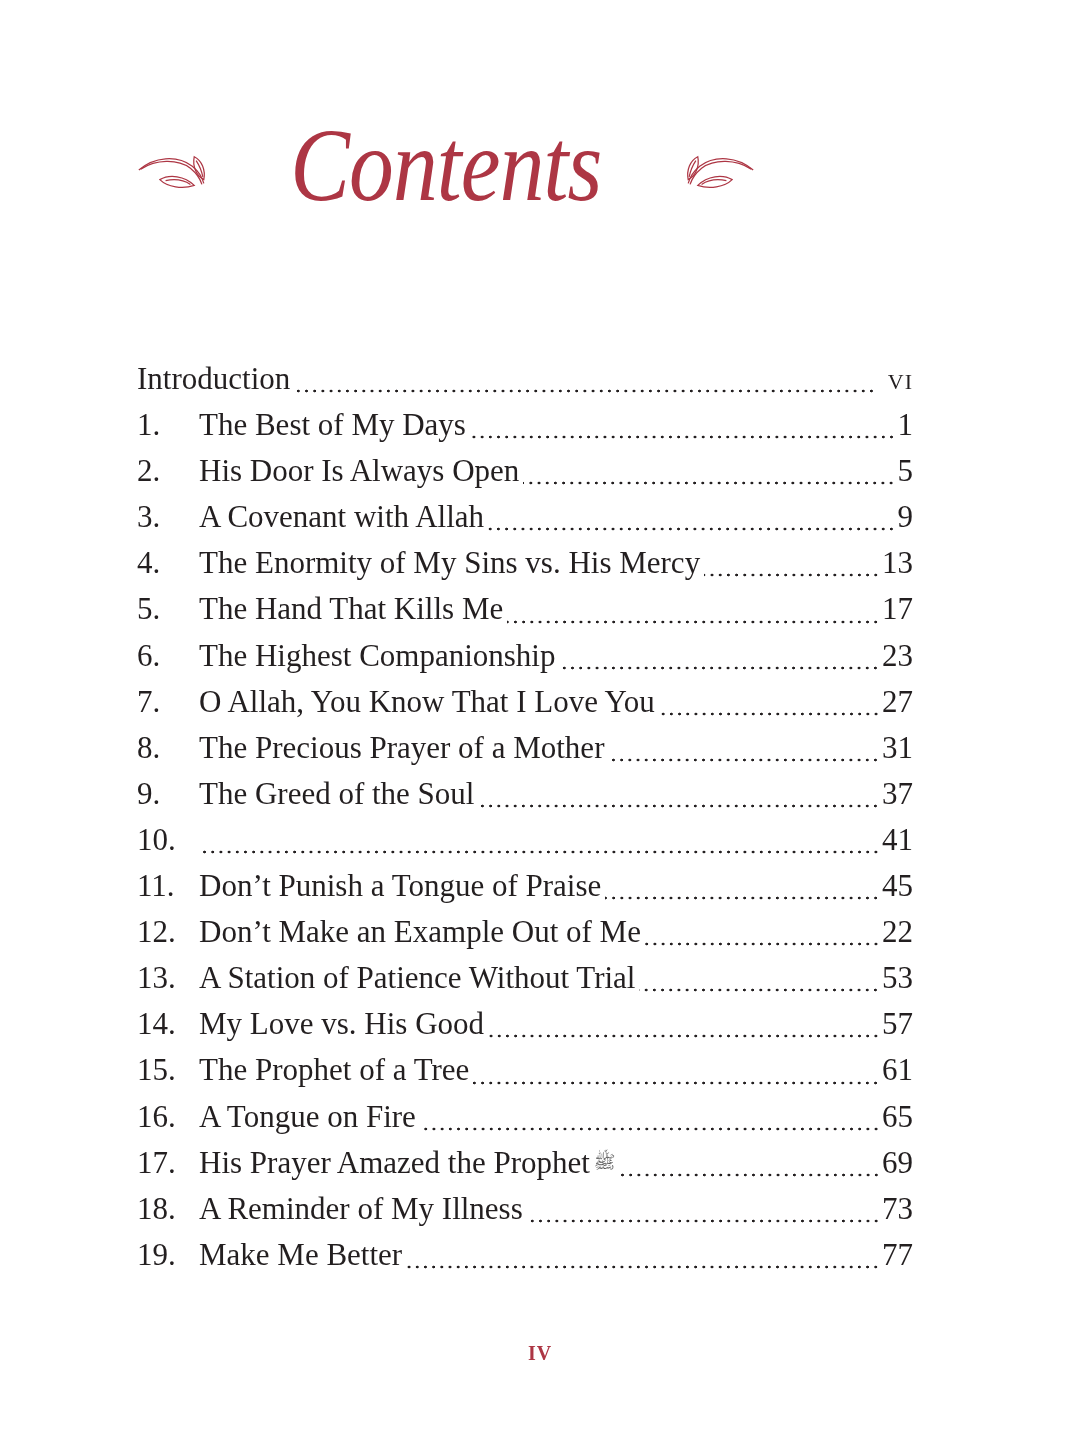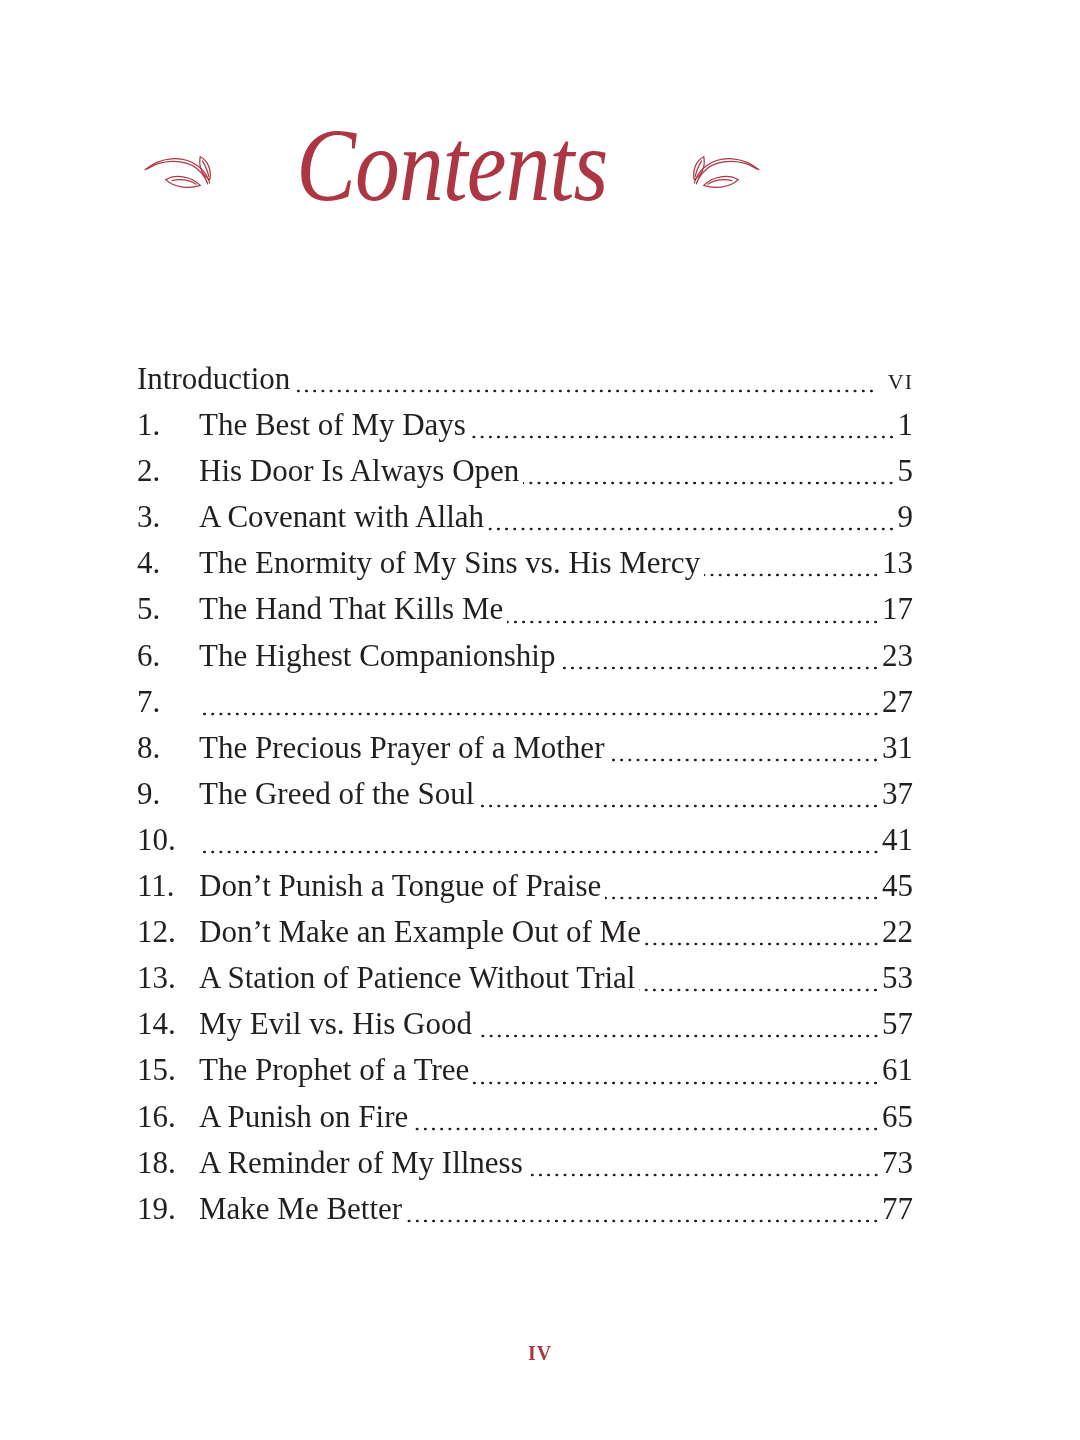--- a/index.html
+++ b/index.html
@@ -11,21 +11,21 @@
       width: 1080px;
       height: 1440px;
       position: relative;
       overflow: hidden;
       font-family: "Liberation Serif", "DejaVu Serif", serif;
       color: #231f20;
     }
     .header {
       position: absolute;
       top: 100px;
-      left: 6px;
+      left: 0;
       width: 892px;
       height: 130px;
       display: flex;
       align-items: center;
       justify-content: center;
     }
     .title {
       font-family: "Liberation Serif", "DejaVu Serif", serif;
       font-style: italic;
       font-size: 104px;
@@ -175,20 +175,21 @@
     <span class="toc-page">17</span>
   </div>
   <div class="toc-row">
     <span class="toc-num">6.</span>
     <span class="toc-title">The Highest Companionship</span>
     <span class="toc-dots"></span>
     <span class="toc-page">23</span>
   </div>
   <div class="toc-row">
     <span class="toc-num">7.</span>
+    <span class="toc-title">O Allah, You Know That I Love You</span>
     <span class="toc-dots"></span>
     <span class="toc-page">27</span>
   </div>
   <div class="toc-row">
     <span class="toc-num">8.</span>
     <span class="toc-title">The Precious Prayer of a Mother</span>
     <span class="toc-dots"></span>
     <span class="toc-page">31</span>
   </div>
   <div class="toc-row">
@@ -215,35 +216,41 @@
     <span class="toc-page">22</span>
   </div>
   <div class="toc-row">
     <span class="toc-num">13.</span>
     <span class="toc-title">A Station of Patience Without Trial</span>
     <span class="toc-dots"></span>
     <span class="toc-page">53</span>
   </div>
   <div class="toc-row">
     <span class="toc-num">14.</span>
-    <span class="toc-title">My Evil vs. His Good</span>
+    <span class="toc-title">My Love vs. His Good</span>
     <span class="toc-dots"></span>
     <span class="toc-page">57</span>
   </div>
   <div class="toc-row">
     <span class="toc-num">15.</span>
     <span class="toc-title">The Prophet of a Tree</span>
     <span class="toc-dots"></span>
     <span class="toc-page">61</span>
   </div>
   <div class="toc-row">
     <span class="toc-num">16.</span>
-    <span class="toc-title">A Punish on Fire</span>
+    <span class="toc-title">A Tongue on Fire</span>
     <span class="toc-dots"></span>
     <span class="toc-page">65</span>
+  </div>
+  <div class="toc-row">
+    <span class="toc-num">17.</span>
+    <span class="toc-title"><span>His Prayer Amazed the Prophet</span><span class="honorific">ﷺ</span></span>
+    <span class="toc-dots"></span>
+    <span class="toc-page">69</span>
   </div>
   <div class="toc-row">
     <span class="toc-num">18.</span>
     <span class="toc-title">A Reminder of My Illness</span>
     <span class="toc-dots"></span>
     <span class="toc-page">73</span>
   </div>
   <div class="toc-row">
     <span class="toc-num">19.</span>
     <span class="toc-title">Make Me Better</span>

